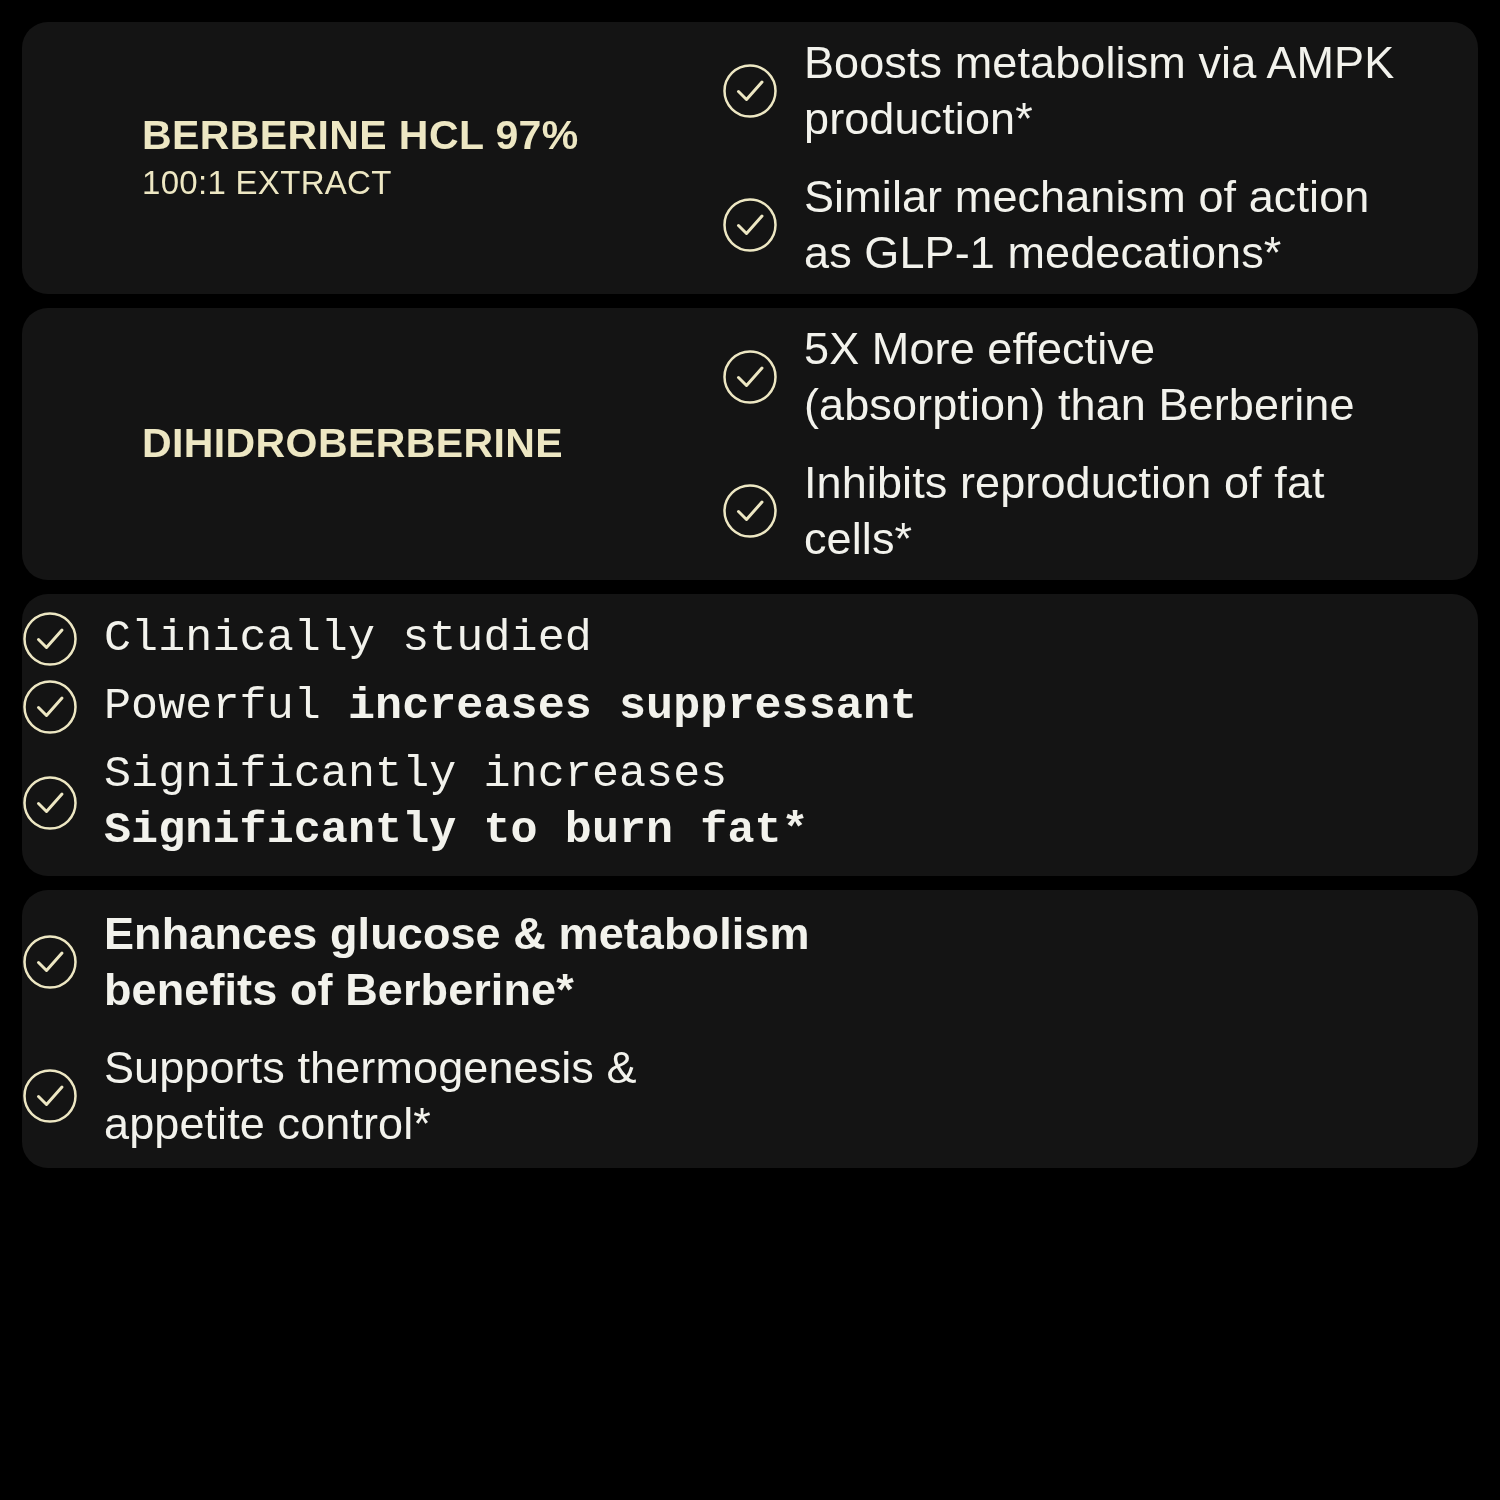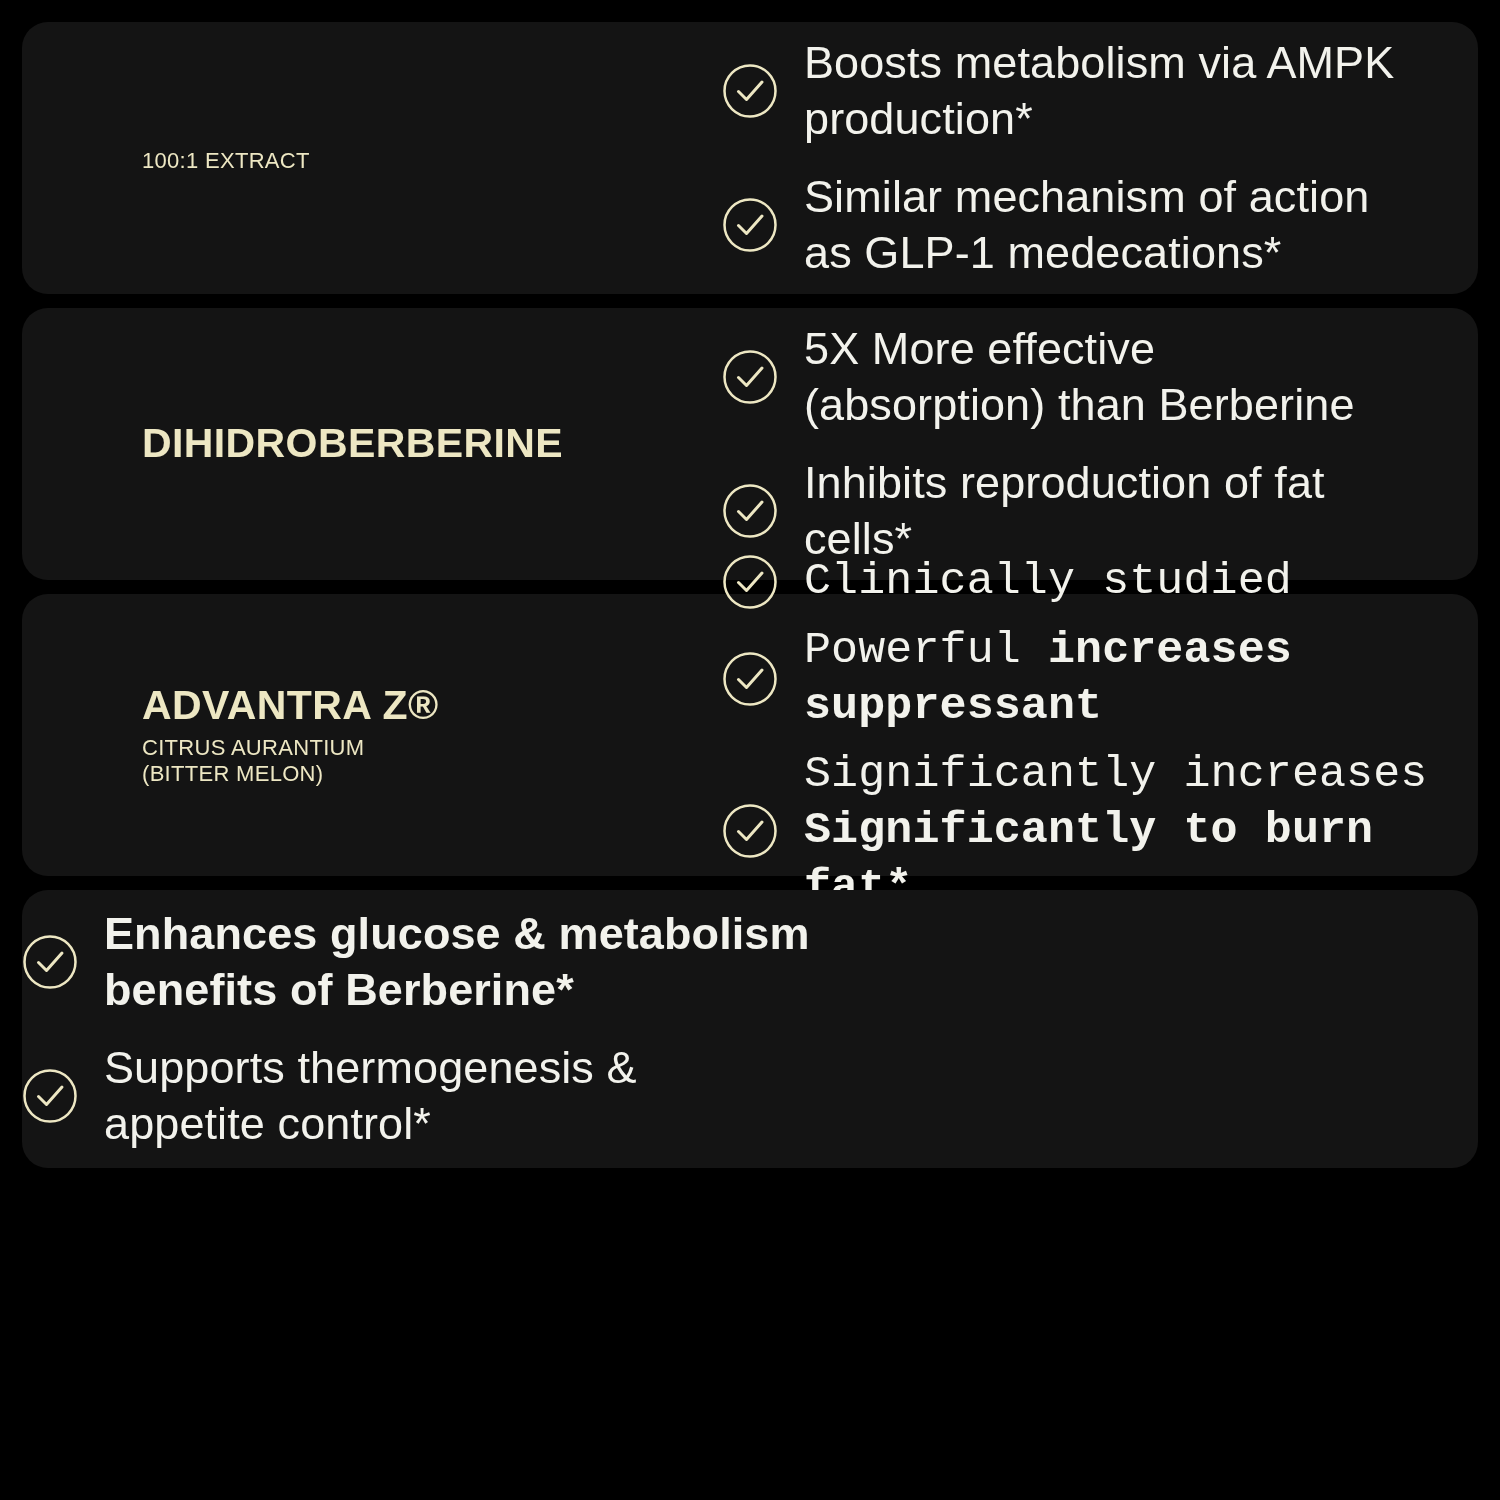--- a/index.html
+++ b/index.html
@@ -47,21 +47,21 @@
   .ing-name {
     color: #EDE7C3;
     font-weight: bold;
     font-size: 41px;
     letter-spacing: 0.4px;
     line-height: 1.12;
     text-transform: uppercase;
   }
   .ing-sub {
     color: #EDE7C3;
-    font-size: 22px;
+    font-size: 33px;
     font-weight: 400;
     line-height: 1.18;
     margin-top: 6px;
     letter-spacing: 0.3px;
     text-transform: uppercase;
   }
   .right {
     flex: 1 1 auto;
     display: flex;
     flex-direction: column;
@@ -90,20 +90,21 @@
   .benefit-text b { font-weight: bold; }
   .tight { gap: 12px; font-family: Liberation Mono, monospace; }
 </style>
 </head>
 <body>
 
 <div class="page">
 
   <div class="card card-1">
     <div class="left">
+      <div class="ing-name">BERBERINE HCL 97%</div>
       <div class="ing-sub">100:1 EXTRACT</div>
     </div>
     <div class="right">
       <div class="benefit">
         <span class="check">
           <svg width="56" height="56" viewBox="0 0 56 56">
               <circle cx="28" cy="28" r="25.5" fill="none" stroke="#EDE7C3" stroke-width="2.5"></circle>
               <path d="M16.5 28.5 L24.5 36.5 L40 19" fill="none" stroke="#EDE7C3" stroke-width="3" stroke-linecap="round" stroke-linejoin="round"></path>
             </svg>
         </span>
@@ -141,24 +142,20 @@
               <circle cx="28" cy="28" r="25.5" fill="none" stroke="#EDE7C3" stroke-width="2.5"></circle>
               <path d="M16.5 28.5 L24.5 36.5 L40 19" fill="none" stroke="#EDE7C3" stroke-width="3" stroke-linecap="round" stroke-linejoin="round"></path>
             </svg>
         </span>
         <span class="benefit-text">Inhibits reproduction of fat<br>cells*</span>
       </div>
     </div>
   </div>
 
   <div class="card card-3">
-    <div class="left">
-      <div class="ing-name">ADVANTRA Z®</div>
-      <div class="ing-sub">CITRUS AURANTIUM<br>(BITTER MELON)</div>
-    </div>
     <div class="right tight">
       <div class="benefit">
         <span class="check">
           <svg width="56" height="56" viewBox="0 0 56 56">
               <circle cx="28" cy="28" r="25.5" fill="none" stroke="#EDE7C3" stroke-width="2.5"></circle>
               <path d="M16.5 28.5 L24.5 36.5 L40 19" fill="none" stroke="#EDE7C3" stroke-width="3" stroke-linecap="round" stroke-linejoin="round"></path>
             </svg>
         </span>
         <span class="benefit-text">Clinically studied</span>
       </div>

